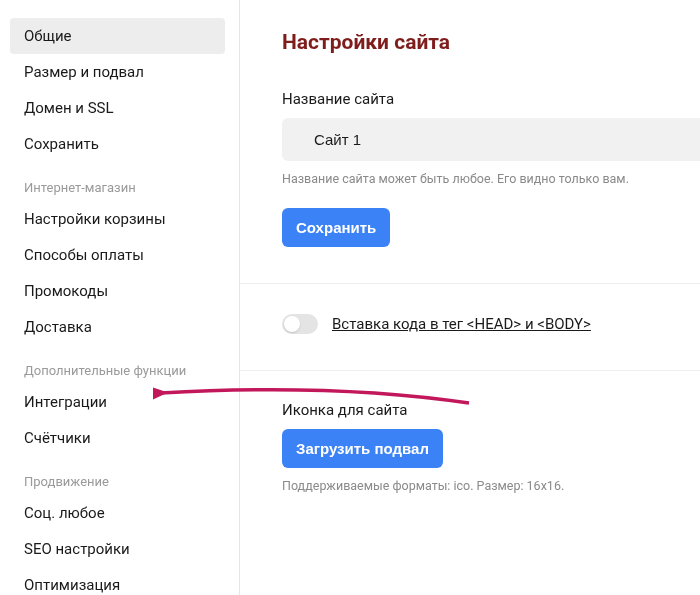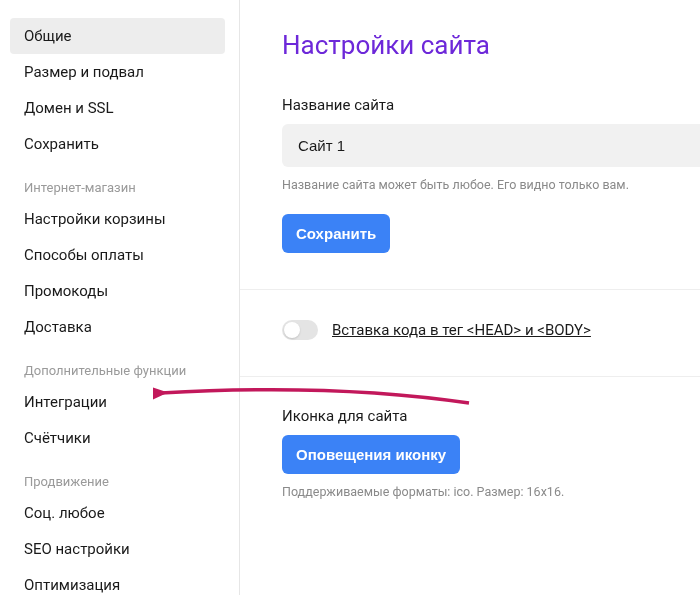--- a/index.html
+++ b/index.html
@@ -46,33 +46,33 @@
     }
     .main {
       flex: 1;
       padding: 30px 0 0 42px;
       border-left: 1px solid #e6e6e6;
       margin-left: 4px;
       position: relative;
       overflow: hidden;
     }
     .page-title {
-      font-size: 26px;
-      font-weight: 400;
-      color: #6d28d9;
+      font-size: 21px;
+      font-weight: 700;
+      color: #7f1d1d;
       margin-bottom: 36px;
     }
     .field-label {
       font-size: 15px;
       color: #1a1a1a;
       margin-bottom: 10px;
     }
     .text-input {
       width: 100%;
-      padding: 13px 16px;
+      padding: 13px 32px;
       font-size: 15px;
       border: none;
       border-radius: 6px 0 0 6px;
       background: #f1f1f1;
       color: #1a1a1a;
       outline: none;
     }
     .help-text {
       font-size: 12.5px;
       color: #8a8a8a;
@@ -185,21 +185,21 @@
     <hr class="divider">
 
     <div class="toggle-row">
       <div class="toggle"></div>
       <span>Вставка кода в тег &lt;HEAD&gt; и &lt;BODY&gt;</span>
     </div>
 
     <hr class="divider">
 
     <div class="section-heading">Иконка для сайта</div>
-    <button class="button-primary" style="margin-top:0;">Оповещения иконку</button>
+    <button class="button-primary" style="margin-top:0;">Загрузить подвал</button>
     <div class="help-text">Поддерживаемые форматы: ico. Размер: 16x16.</div>
   </main>
 </div>
 
 <svg class="arrow-annotation" viewBox="0 0 320 40">
   <defs>
     <marker id="arrowhead" markerWidth="10" markerHeight="8" refX="2" refY="4" orient="auto">
       <polygon points="10 0, 0 4, 10 8" fill="#c2185b"></polygon>
     </marker>
   </defs>

